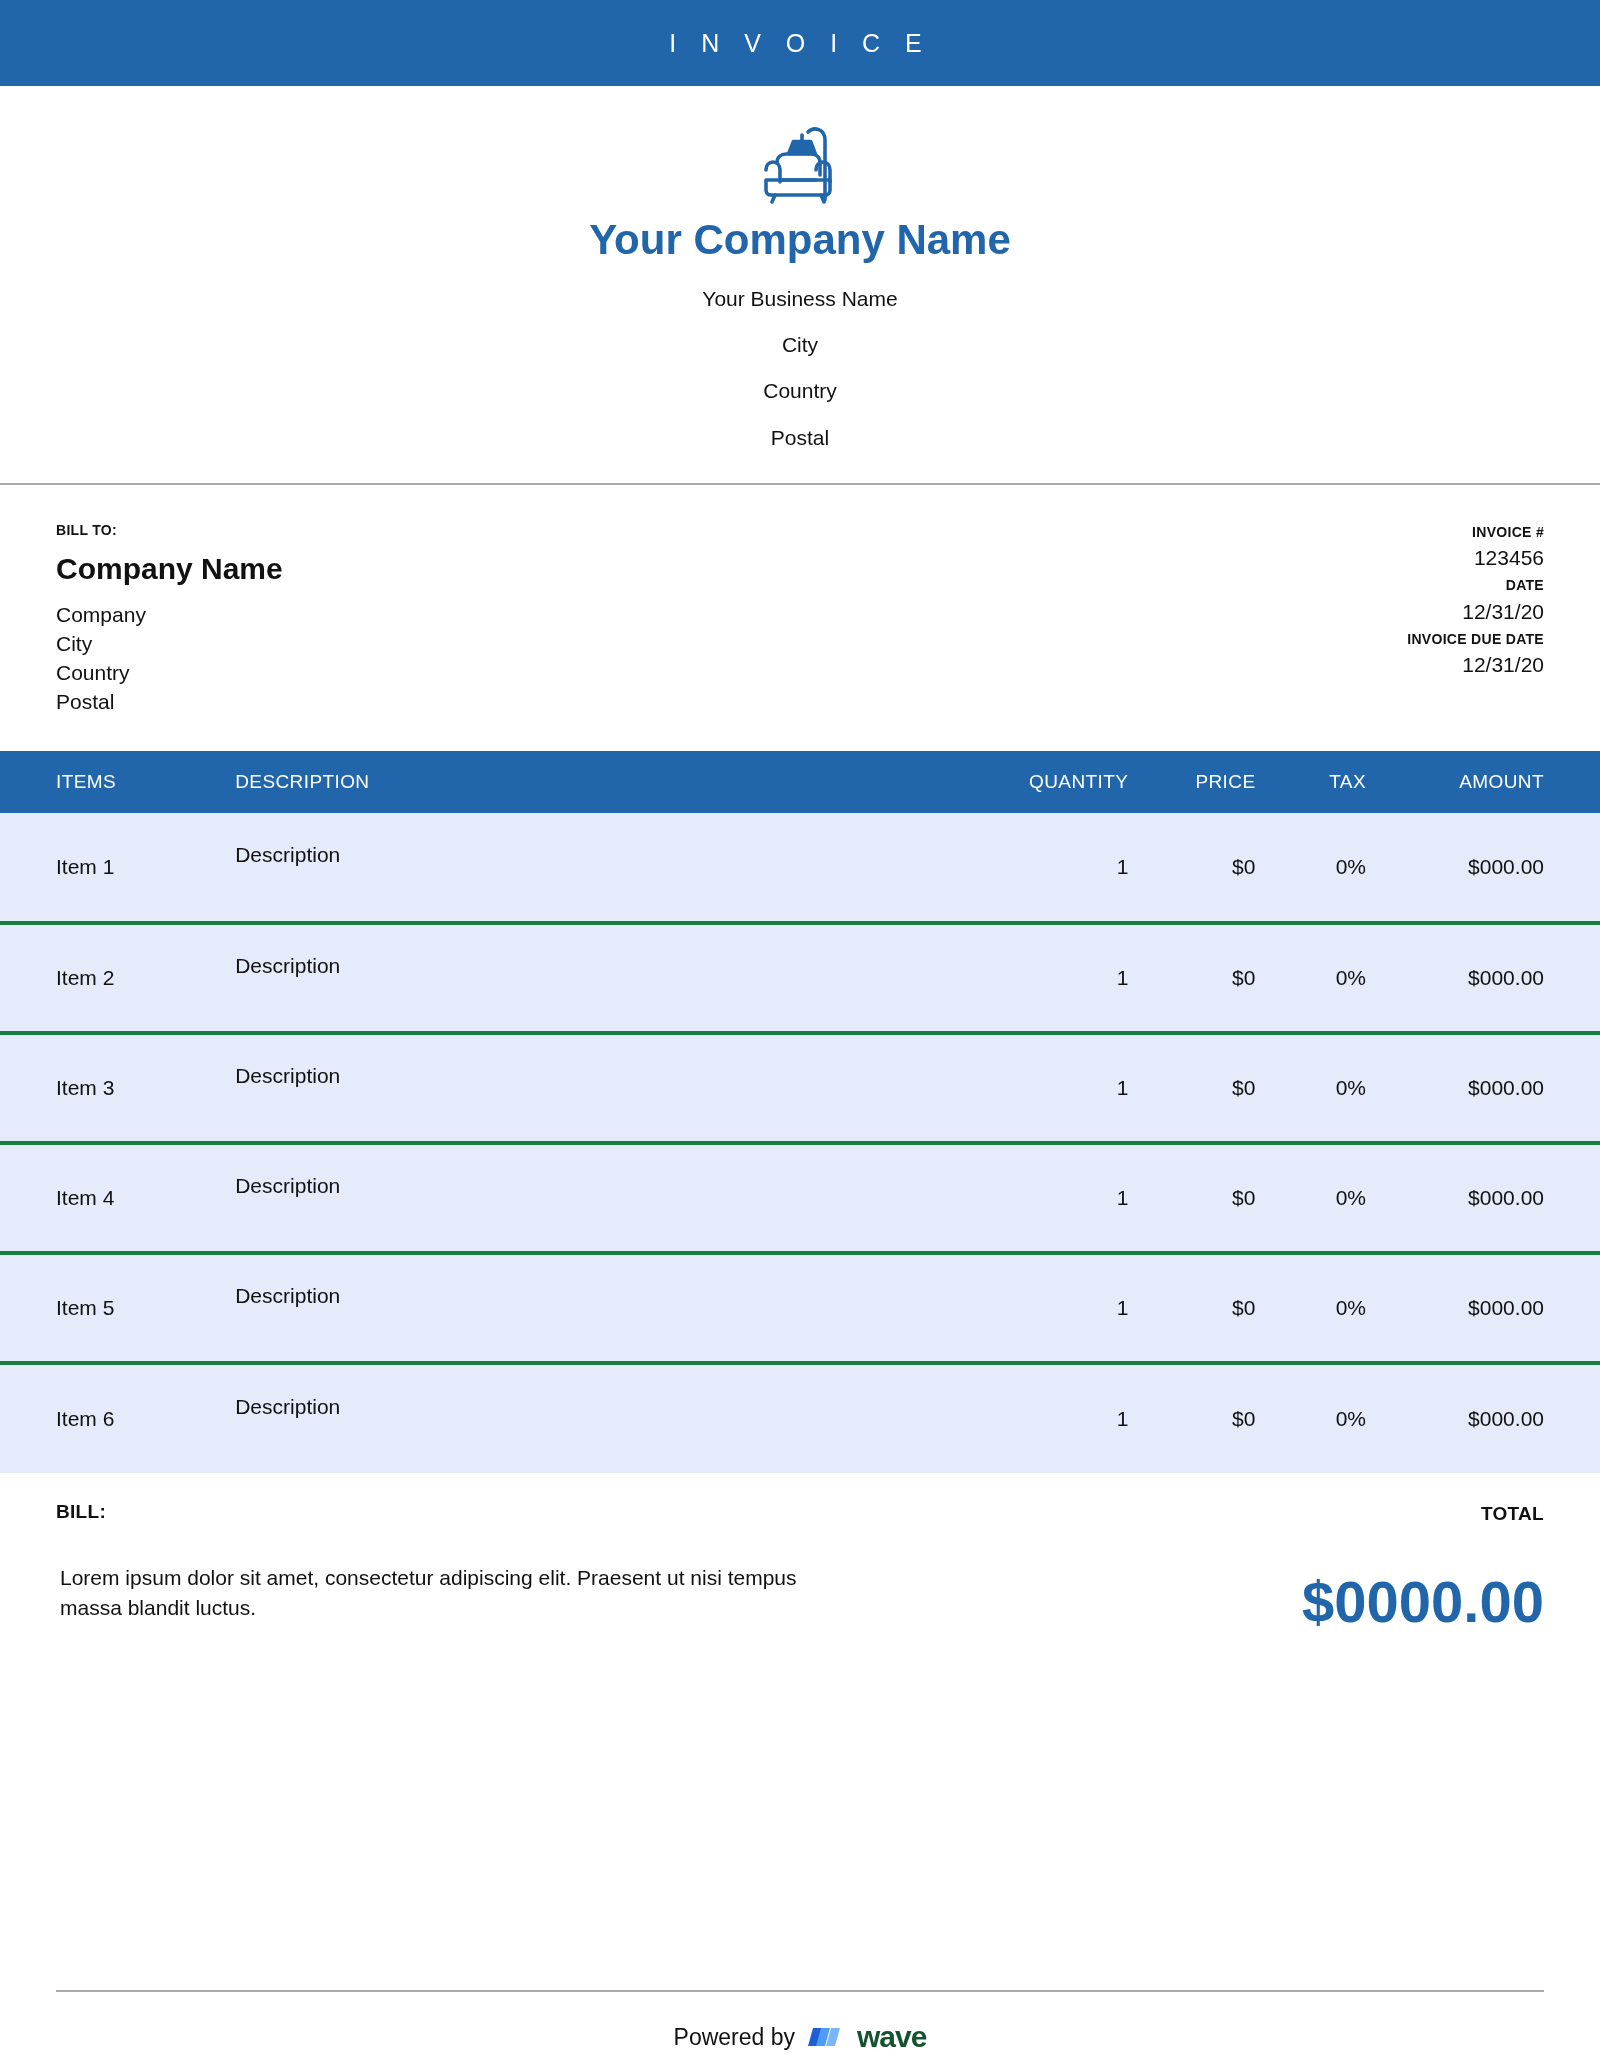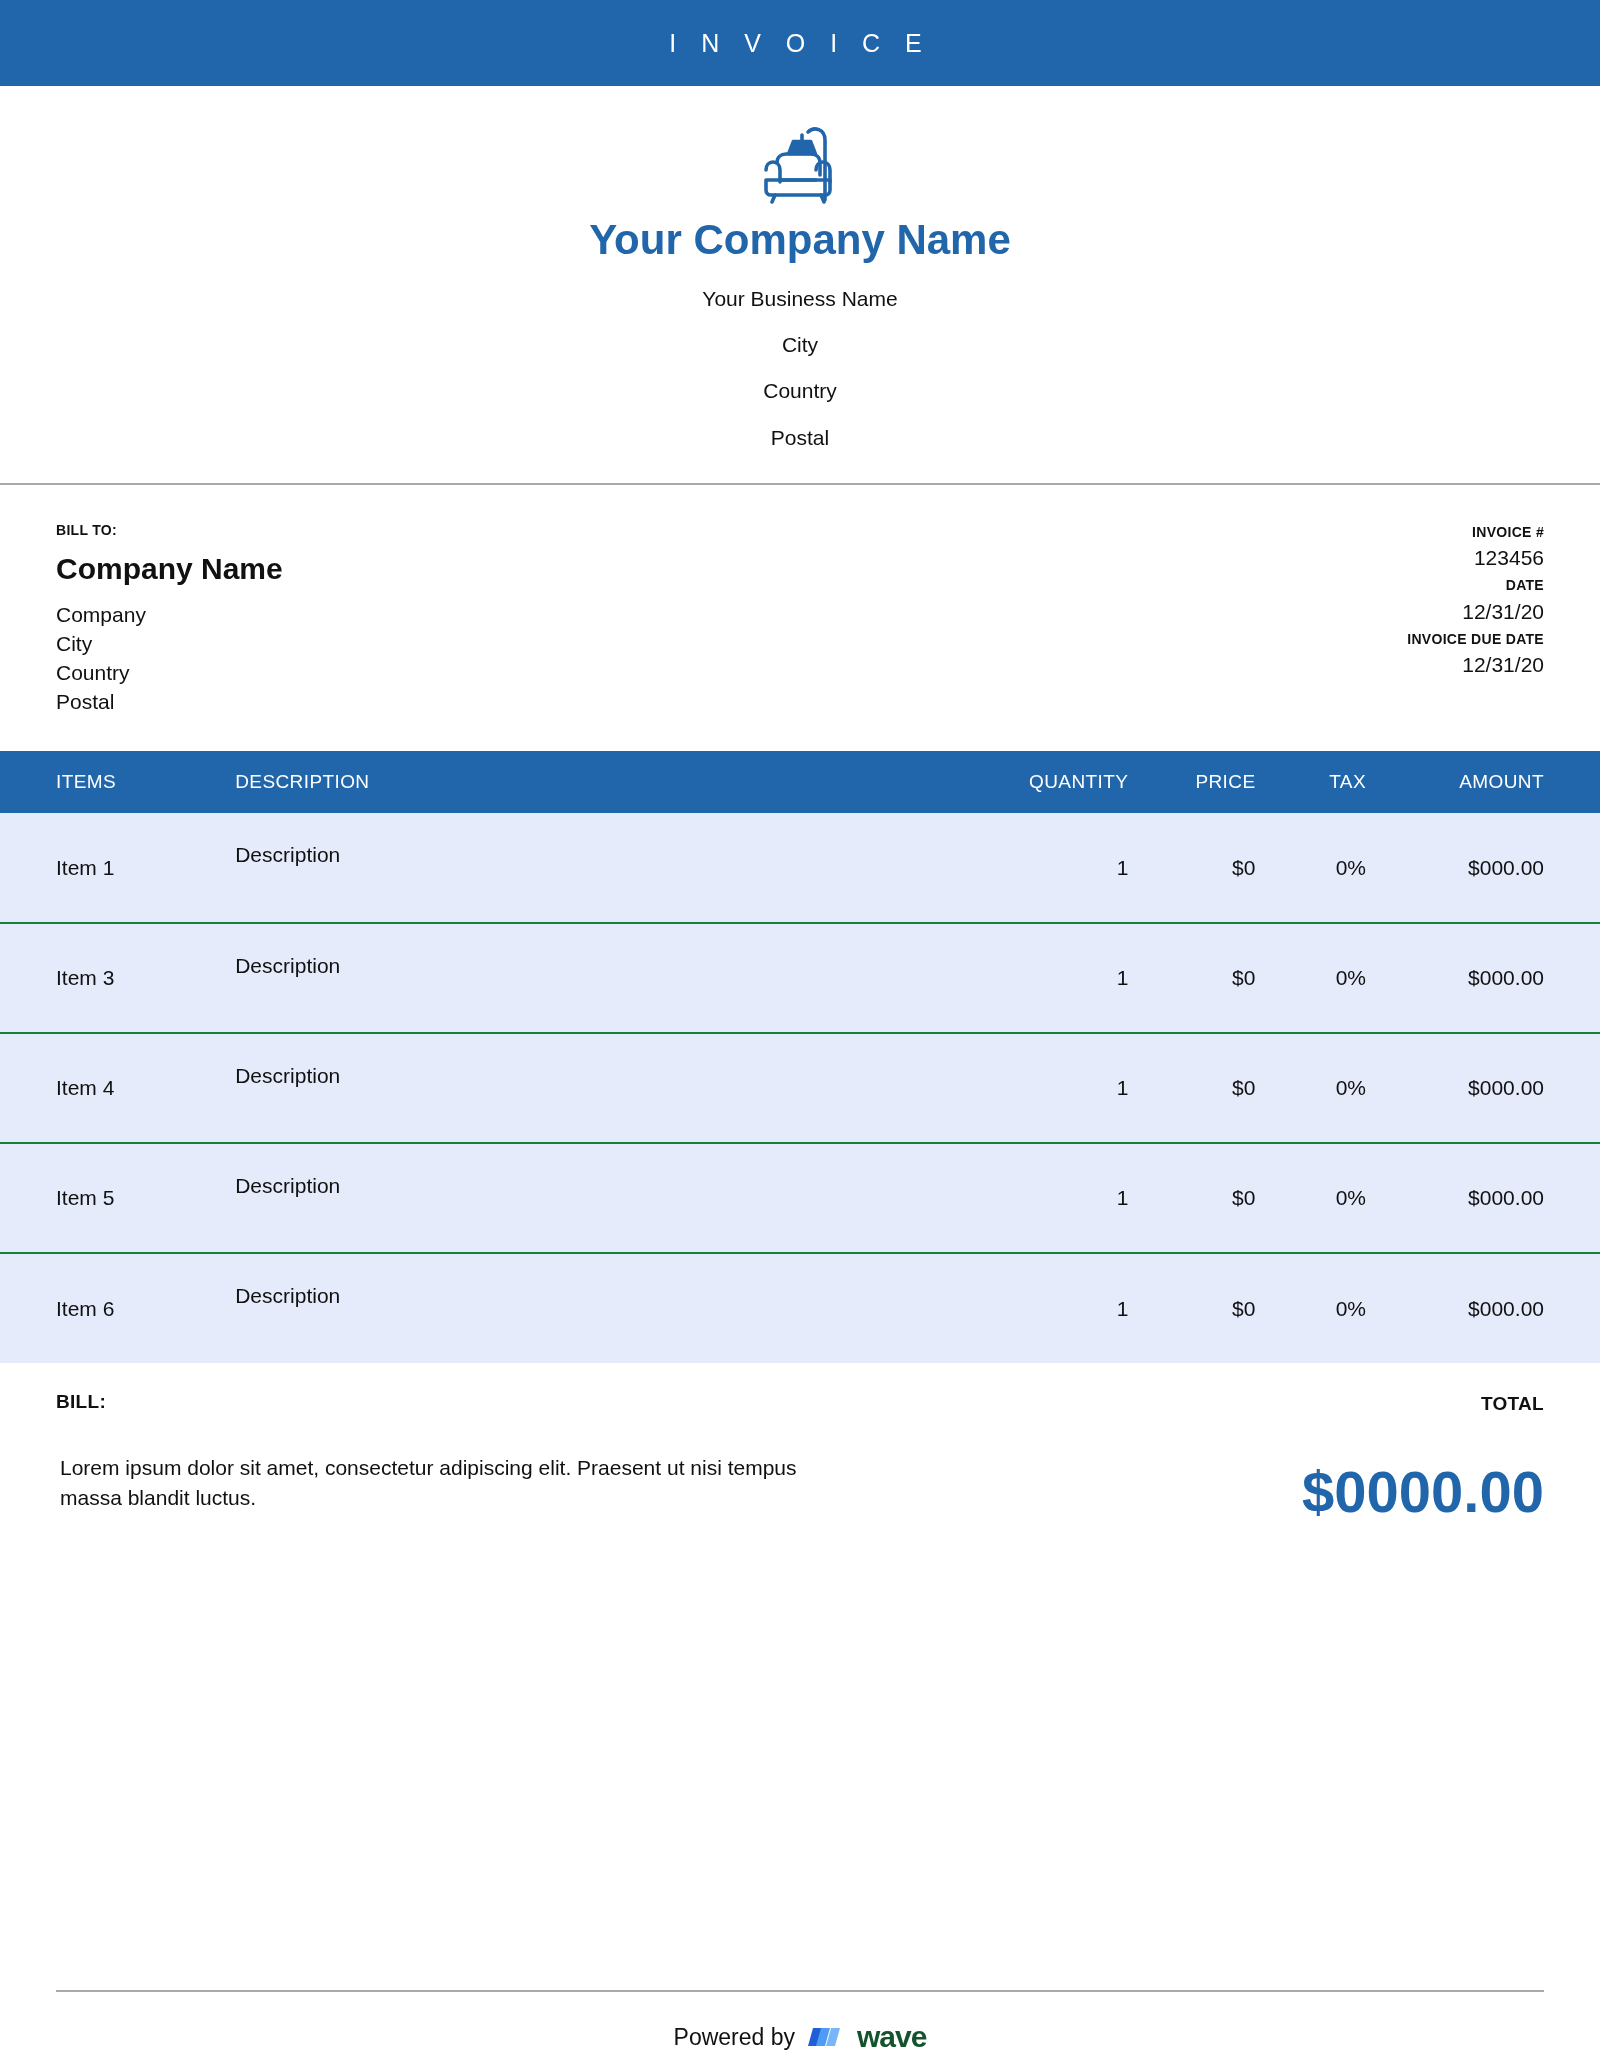--- a/index.html
+++ b/index.html
@@ -115,21 +115,21 @@
   }
   .col-items    { width: 205px; text-align: left;  padding-left: 56px !important; }
   .col-desc     { width: 685px; text-align: left;  padding-left: 18px !important; }
   .col-qty      { width: 190px; text-align: right; padding-right: 16px !important; }
   .col-price    { width: 120px; text-align: right; padding-right: 16px !important; }
   .col-tax      { width: 110px; text-align: right; padding-right: 22px !important; }
   .col-amount   { width: 200px; text-align: right; padding-right: 56px !important; }
 
   .items-table tbody tr {
     background: #e6ebfc;
-    border-bottom: 2px solid #15803d;
+    border-bottom: 4px solid #15803d;
   }
   .items-table tbody td {
     height: 110px;
     font-size: 21px;
     color: #111111;
     vertical-align: middle;
     box-sizing: border-box;
   }
   .items-table tbody td.cell-desc {
     vertical-align: middle;
@@ -280,20 +280,28 @@
     <tbody id="items-body">
         <tr>
           <td class="col-items">Item 1</td>
           <td class="col-desc cell-desc">Description</td>
           <td class="col-qty">1</td>
           <td class="col-price">$0</td>
           <td class="col-tax">0%</td>
           <td class="col-amount">$000.00</td>
         </tr>
         <tr>
+          <td class="col-items">Item 2</td>
+          <td class="col-desc cell-desc">Description</td>
+          <td class="col-qty">1</td>
+          <td class="col-price">$0</td>
+          <td class="col-tax">0%</td>
+          <td class="col-amount">$000.00</td>
+        </tr>
+        <tr>
           <td class="col-items">Item 3</td>
           <td class="col-desc cell-desc">Description</td>
           <td class="col-qty">1</td>
           <td class="col-price">$0</td>
           <td class="col-tax">0%</td>
           <td class="col-amount">$000.00</td>
         </tr>
         <tr>
           <td class="col-items">Item 4</td>
           <td class="col-desc cell-desc">Description</td>

